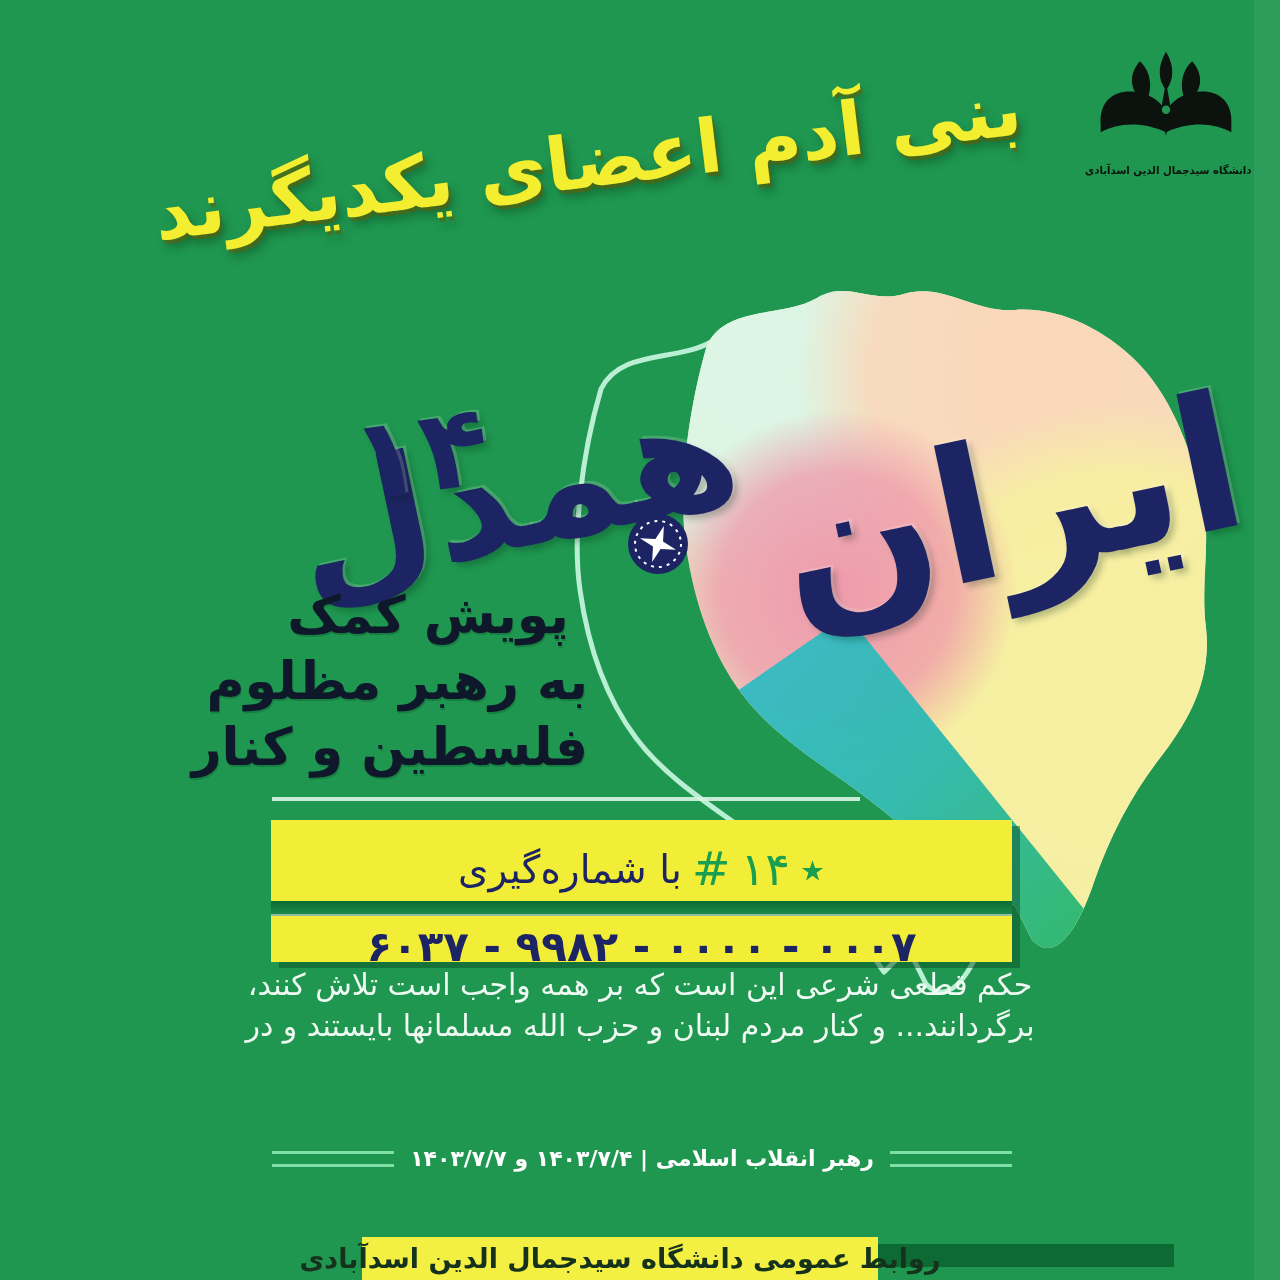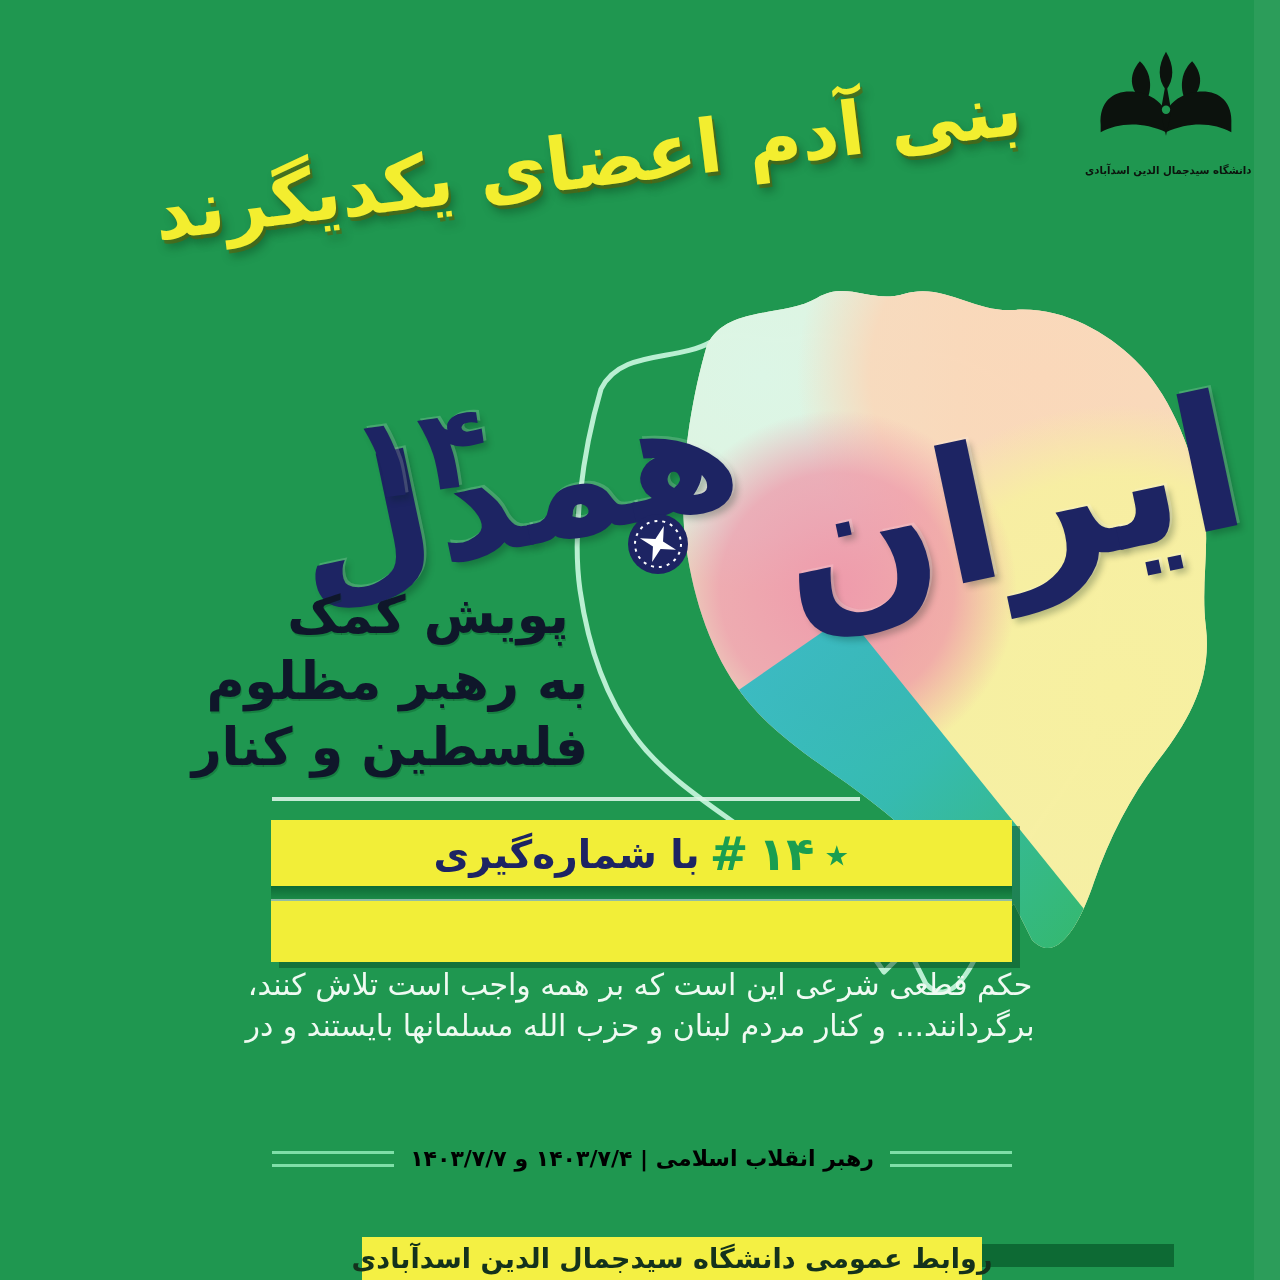--- a/index.html
+++ b/index.html
@@ -36,39 +36,39 @@
     text-shadow:1px 2px 0 rgba(0,60,25,0.25);
   }
   .subtitle div{white-space:nowrap;}
   .divider{position:absolute;left:272px;top:797px;width:588px;height:4px;background:#d8f4e4;opacity:.9;z-index:3;}
   
   .donate-box{
     position:absolute;left:271px;top:820px;width:741px;height:142px;z-index:4;
     background:#f2ee38;box-shadow:8px 6px 0 rgba(9,77,38,0.5);
   }
   .donate-row1{height:64px;display:flex;align-items:center;justify-content:center;gap:10px;direction:ltr;
-    font-size:39px;font-weight:bold;color:#1d2463;white-space:nowrap;padding-top:2px;}
+    font-size:39px;font-weight:normal;color:#1d2463;white-space:nowrap;padding-top:17px;}
   .donate-row1 .green{color:#1a9e50;font-size:46px;}
   .donate-sep{height:13px;background:linear-gradient(#0d6b35,#1a8a47);border-bottom:2px solid rgba(255,255,255,0.55);}
   .donate-row2{height:61px;display:flex;align-items:center;justify-content:center;direction:ltr;
     font-size:42px;font-weight:bold;color:#1d2463;letter-spacing:0.32em;white-space:nowrap;}
   
   .quote{
     position:absolute;left:240px;top:964px;width:800px;z-index:3;
     direction:rtl;text-align:center;font-size:30px;line-height:41px;font-weight:normal;color:#effaf2;
   }
   .quote div{white-space:nowrap;}
   
   .attrib{position:absolute;left:272px;top:1146px;width:740px;display:flex;align-items:center;gap:16px;z-index:3;}
   .attrib-rule{flex:1;height:10px;border-top:3px solid #7fdfa8;border-bottom:3px solid #7fdfa8;}
-  .attrib-text{direction:rtl;font-size:22px;font-weight:bold;color:#000000;white-space:nowrap;}
+  .attrib-text{direction:rtl;font-size:22px;font-weight:bold;color:#ffffff;white-space:nowrap;}
   
   .footer-ribbon{position:absolute;left:368px;top:1244px;width:806px;height:23px;background:#0d6a34;z-index:4;}
   .footer-banner{
-    position:absolute;left:362px;top:1237px;width:620px;height:43px;z-index:5;
+    position:absolute;left:362px;top:1237px;width:516px;height:43px;z-index:5;
     background:#f4f043;display:flex;align-items:center;justify-content:center;
     direction:rtl;font-size:27px;font-weight:bold;color:#14321c;white-space:nowrap;text-align:center;
   }
 </style>
 </head>
 <body>
 
 <div class="poster">
   <div class="edge-light"></div>
 
@@ -160,20 +160,21 @@
   <div class="divider"></div>
 
   <div class="donate-box">
     <div class="donate-row1">
       <span>با شماره‌گیری</span>
       <span class="green">#</span>
       <span class="green">۱۴</span>
       <span class="green">٭</span>
     </div>
     <div class="donate-sep"></div>
+    <div class="donate-row2">۶۰۳۷ - ۹۹۸۲ - ۰۰۰۰ - ۰۰۰۷</div>
   </div>
 
   <div class="quote" dir="rtl">
     <div>حکم قطعی شرعی این است که بر همه واجب است تلاش کنند،</div>
     <div>برگردانند... و کنار مردم لبنان و حزب الله مسلمانها بایستند و در</div>
   </div>
 
   <div class="attrib">
     <div class="attrib-rule"></div>
     <div class="attrib-text">رهبر انقلاب اسلامی | ۱۴۰۳/۷/۴ و ۱۴۰۳/۷/۷</div>

